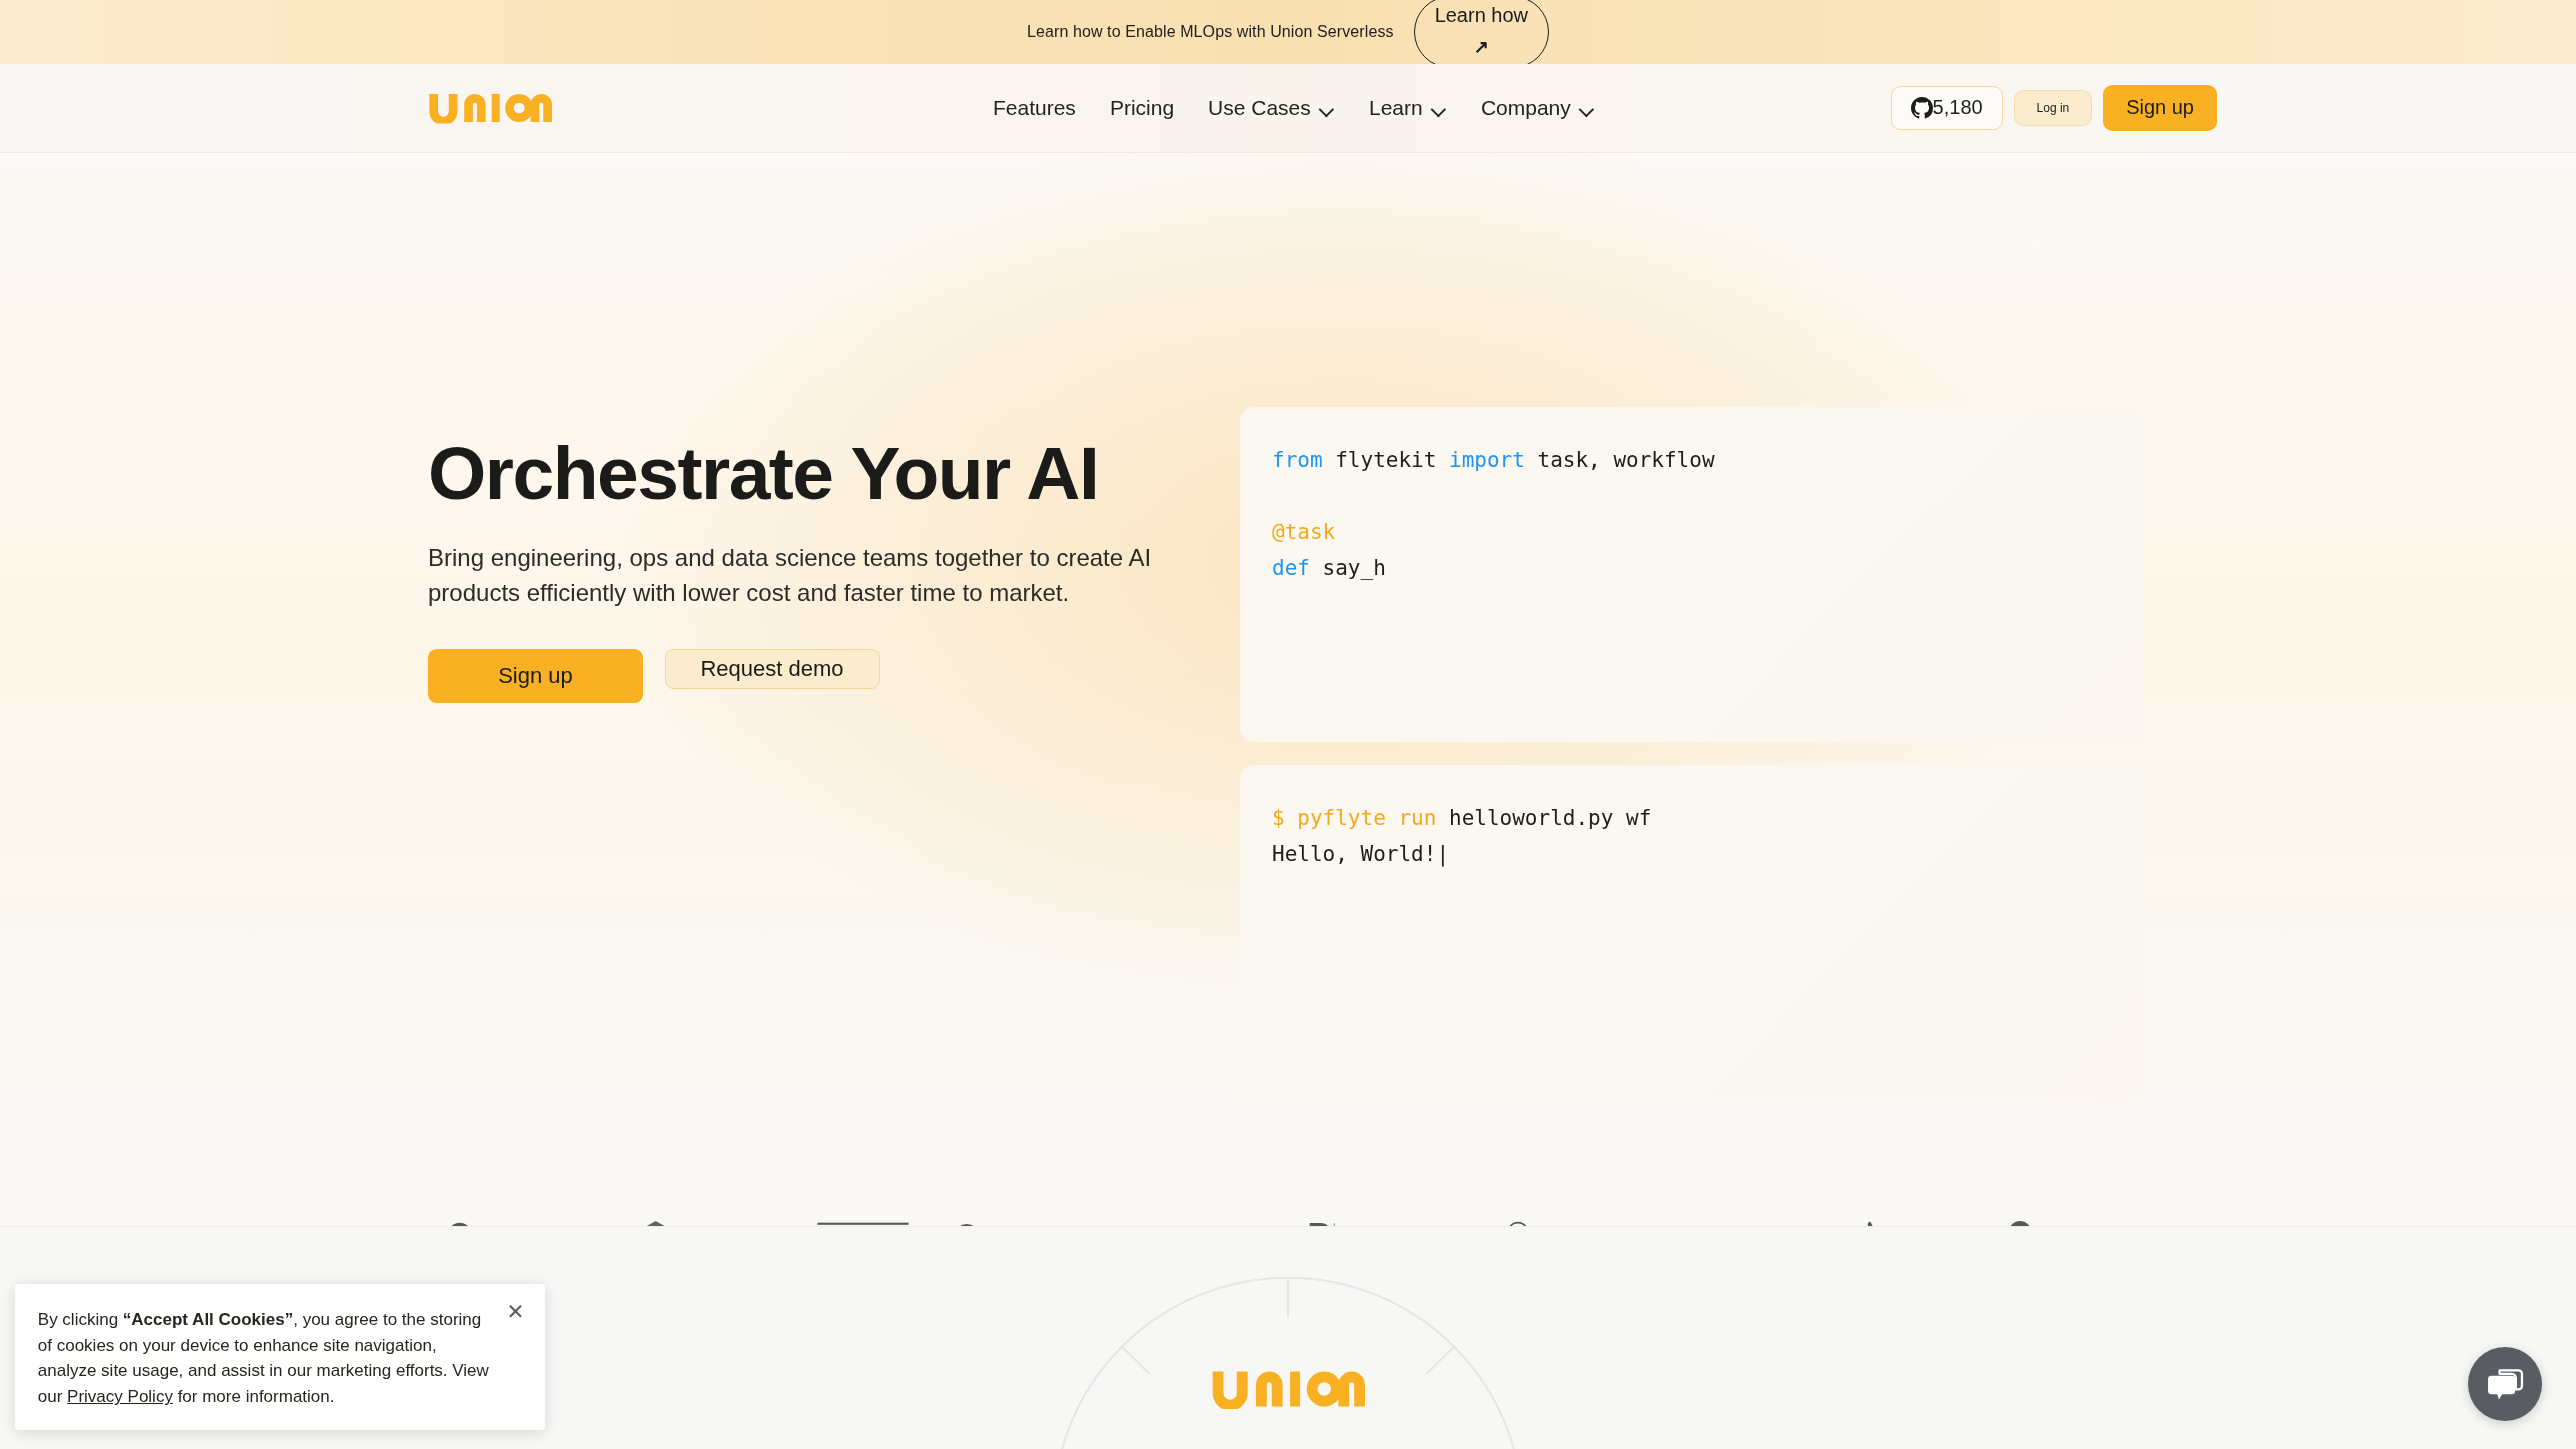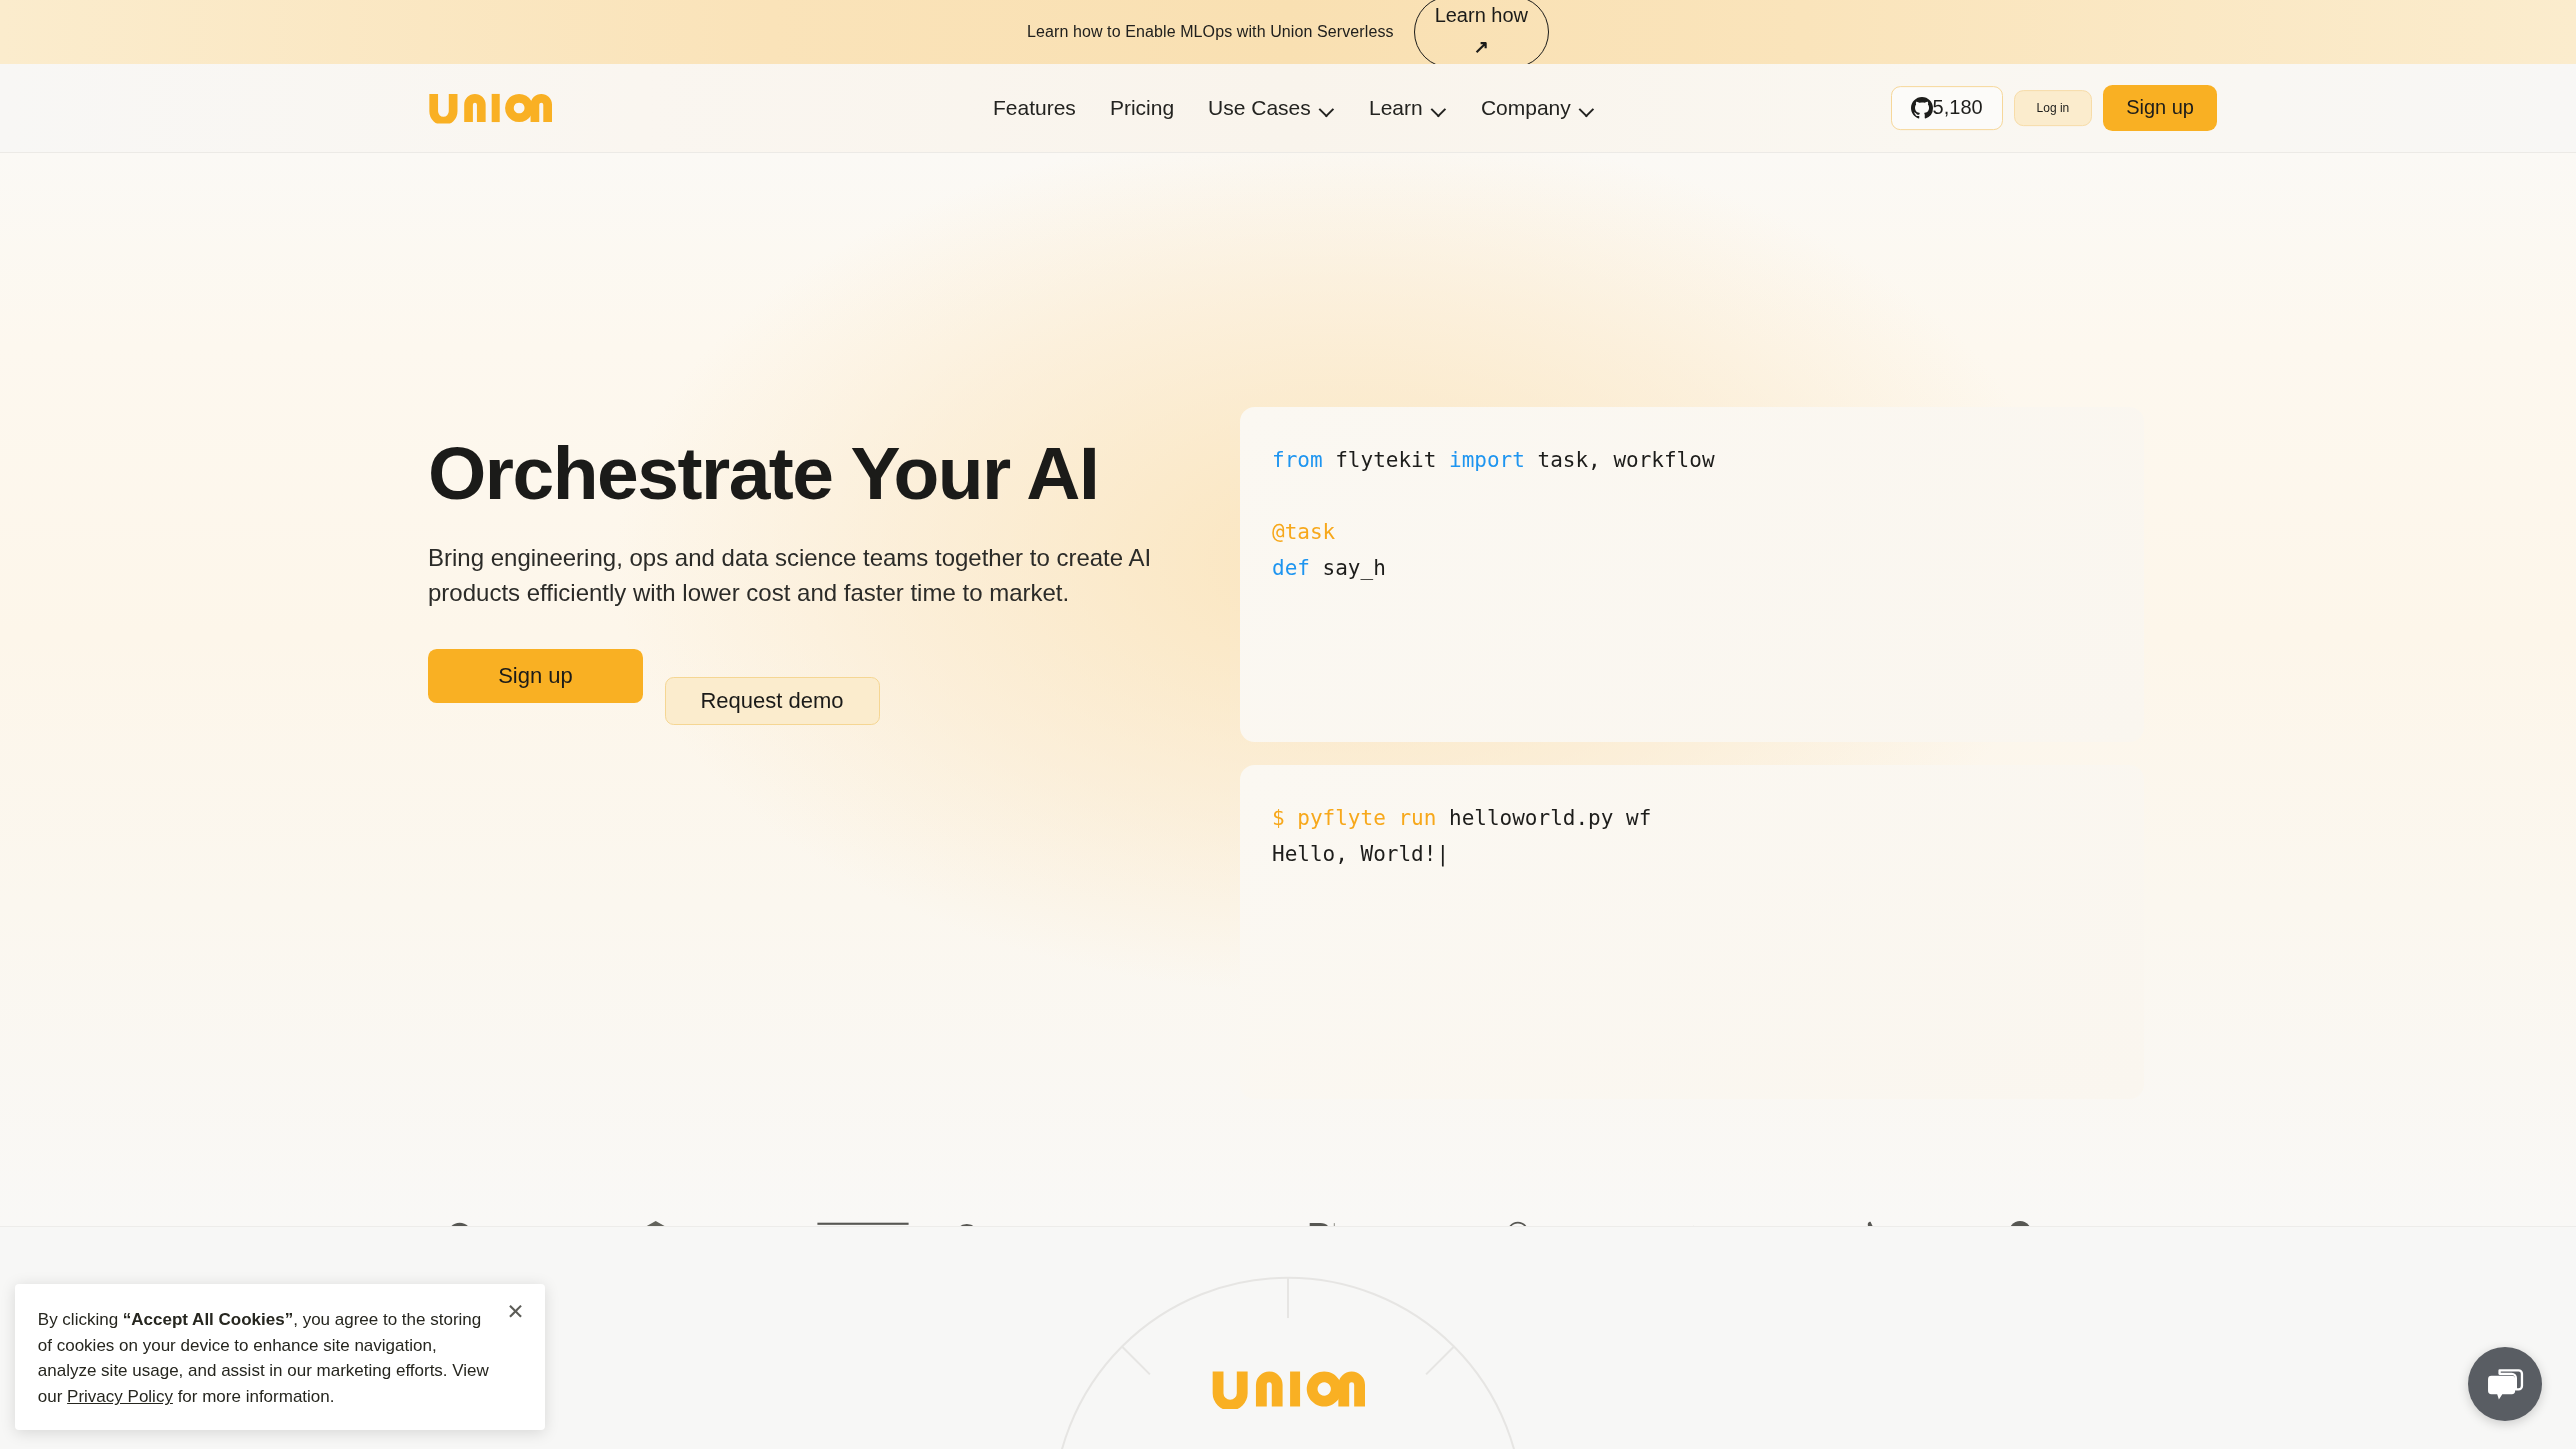--- a/index.html
+++ b/index.html
@@ -83,21 +83,21 @@
   .hero-sub {
     margin-top: 28px; font-size: 24px; line-height: 1.46; color: #2b2b28; max-width: 731px;
   }
   .hero-cta { margin-top: 39px; display: flex; gap: 21.5px; }
   .cta-primary {
     background: #f9b023; border: none; border-radius: 8.7px;
     width: 215px; height: 54px; font-size: 22px; color: #1b1b19; cursor: pointer; font-family: inherit;
   }
   .cta-secondary {
     background: #fbeccd; border: 1.3px solid #f5d693; border-radius: 8.7px;
-    width: 215px; height: 48px; font-size: 22px; color: #1b1b19; cursor: pointer; font-family: inherit; margin-top: 28px;
+    width: 215px; height: 40px; font-size: 22px; color: #1b1b19; cursor: pointer; font-family: inherit;
   }
 
   
   .code-panel {
     position: absolute; left: 1240px; top: 254px; width: 904px; height: 335px;
     background: linear-gradient(135deg,#fbf8f2 0%,#faf6ef 100%);
     border-radius: 14.8px;
   }
   .term-panel {
     position: absolute; left: 1240px; top: 612px; width: 904px; height: 334px;

